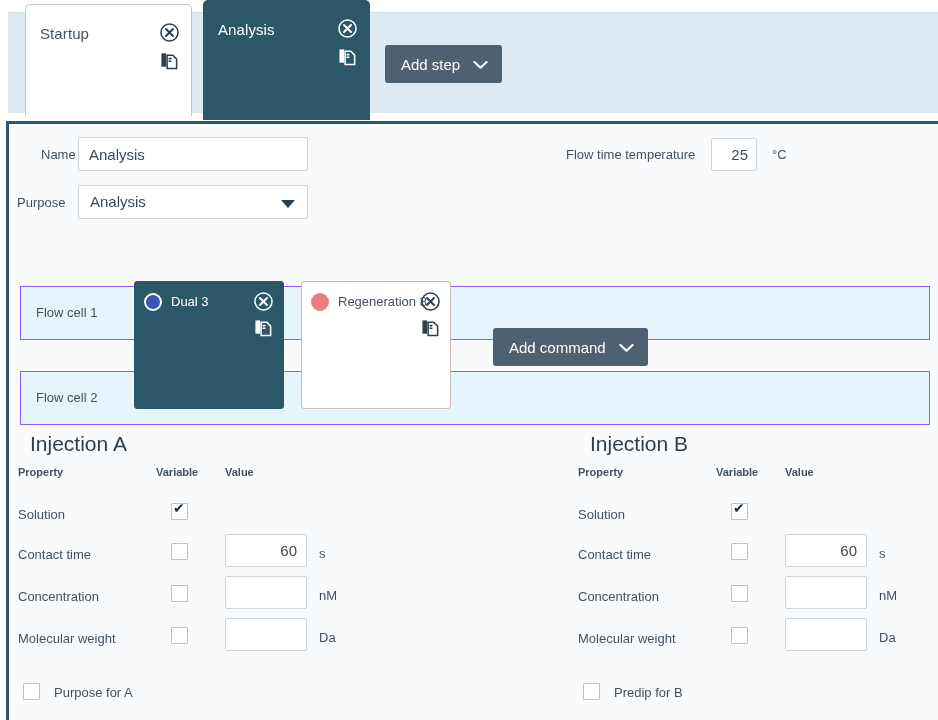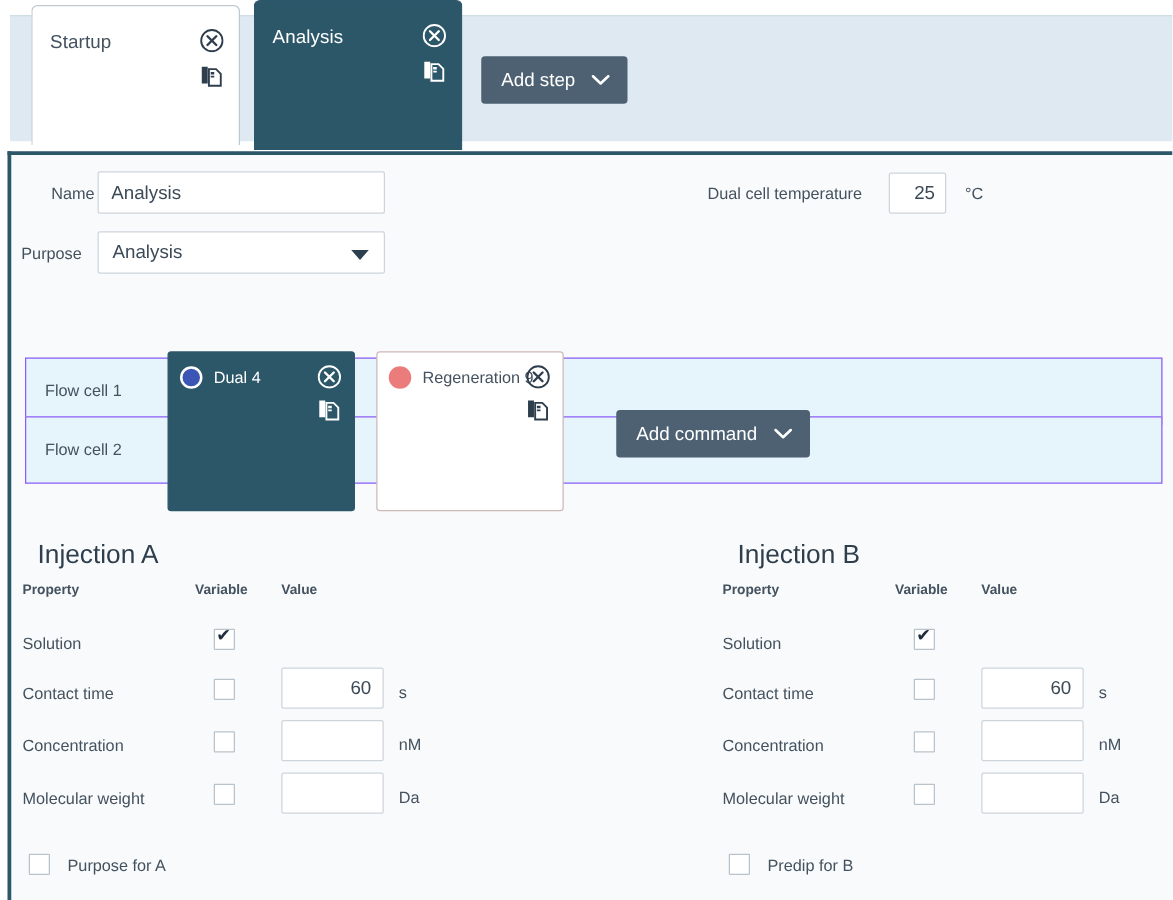--- a/index.html
+++ b/index.html
@@ -176,21 +176,21 @@
   .flow-cell-row {
     position: absolute;
     left: 20px;
     width: 910px;
     height: 54px;
     background: #e6f4fb;
     border: 1px solid #8b5cf6;
     box-sizing: border-box;
   }
   #flow-cell-row-1 { top: 286px; }
-  #flow-cell-row-2 { top: 333px; text-align: right; }
+  #flow-cell-row-2 { top: 371px; text-align: right; }
   .flow-cell-label {
     position: absolute;
     left: 15px; top: 18px;
     font-size: 13px;
     color: #44525f;
   }
 
   .command-card {
     position: absolute;
     top: 281px;
@@ -412,52 +412,52 @@
 
 <span id="name-label">Name</span>
 <input id="name-input" type="text" value="Analysis" style="">
 
 <span id="purpose-label">Purpose</span>
 <div id="purpose-select">
   <span id="purpose-value">Analysis</span>
   <span id="purpose-caret"></span>
 </div>
 
-<span id="flow-temp-label">Dual cell temperature</span>
+<span id="flow-temp-label">Flow time temperature</span>
 <input id="flow-temp-input" type="text" value="25" style="">
 <span id="flow-temp-unit">°C</span>
 
 <div class="flow-cell-row" id="flow-cell-row-1">
   <span class="flow-cell-label">Flow cell 1</span>
 </div>
 <div class="flow-cell-row" id="flow-cell-row-2">
   <span class="flow-cell-label">Flow cell 2</span>
 </div>
 
 <div class="command-card" id="command-card-dual">
   <span class="cmd-dot" id="cmd-dot-dual"></span>
-  <span class="cmd-title">Dual 4</span>
+  <span class="cmd-title">Dual 3</span>
   <span class="cmd-close">
     <svg class="circx" viewBox="0 0 20 20">
       <circle cx="10" cy="10" r="9" fill="none" stroke="#ffffff" stroke-width="1.6"></circle>
       <path d="M6.3 6.3 L13.7 13.7 M13.7 6.3 L6.3 13.7" stroke="#ffffff" stroke-width="2" stroke-linecap="round"></path>
     </svg>
   </span>
   <span class="cmd-copy">
     <svg viewBox="0 0 20 21" width="19" height="20">
       <path d="M1.5 2.5 h5 v14 h-5 z" fill="#ffffff"></path>
       <path d="M7.5 4.5 h6 l4 4 v10 h-10 z" fill="#2c5769" stroke="#ffffff" stroke-width="1.6"></path>
       <path d="M9 7 h3 v2 h-3 z M9 10 h3 v1.5 h-3 z" fill="#ffffff"></path>
     </svg>
   </span>
 </div>
 
 <div class="command-card" id="command-card-regen">
   <span class="cmd-dot" id="cmd-dot-regen"></span>
-  <span class="cmd-title">Regeneration 9</span>
+  <span class="cmd-title">Regeneration 8</span>
   <span class="cmd-close">
     <svg class="circx" viewBox="0 0 20 20">
       <circle cx="10" cy="10" r="9" fill="none" stroke="#2f3e4c" stroke-width="1.6"></circle>
       <path d="M6.3 6.3 L13.7 13.7 M13.7 6.3 L6.3 13.7" stroke="#2f3e4c" stroke-width="2" stroke-linecap="round"></path>
     </svg>
   </span>
   <span class="cmd-copy">
     <svg viewBox="0 0 20 21" width="19" height="20">
       <path d="M1.5 2.5 h5 v14 h-5 z" fill="#2f3e4c"></path>
       <path d="M7.5 4.5 h6 l4 4 v10 h-10 z" fill="#ffffff" stroke="#2f3e4c" stroke-width="1.6"></path>

